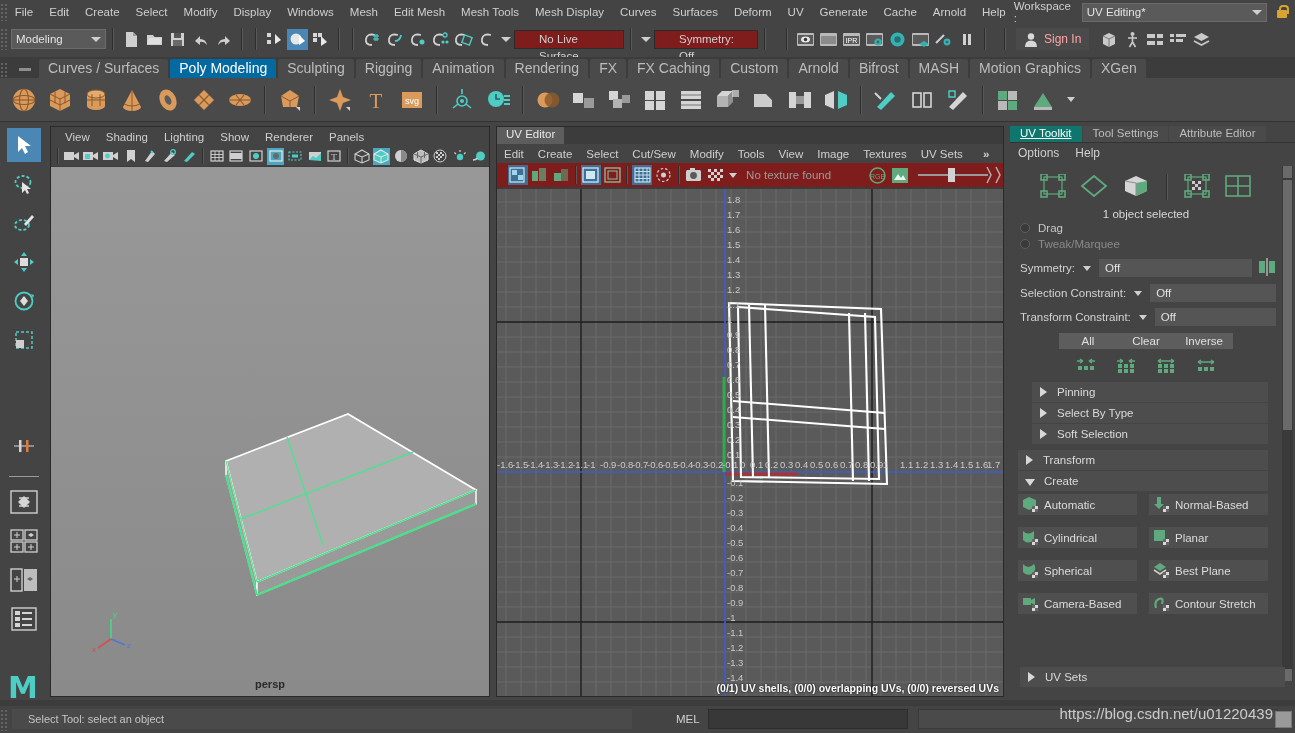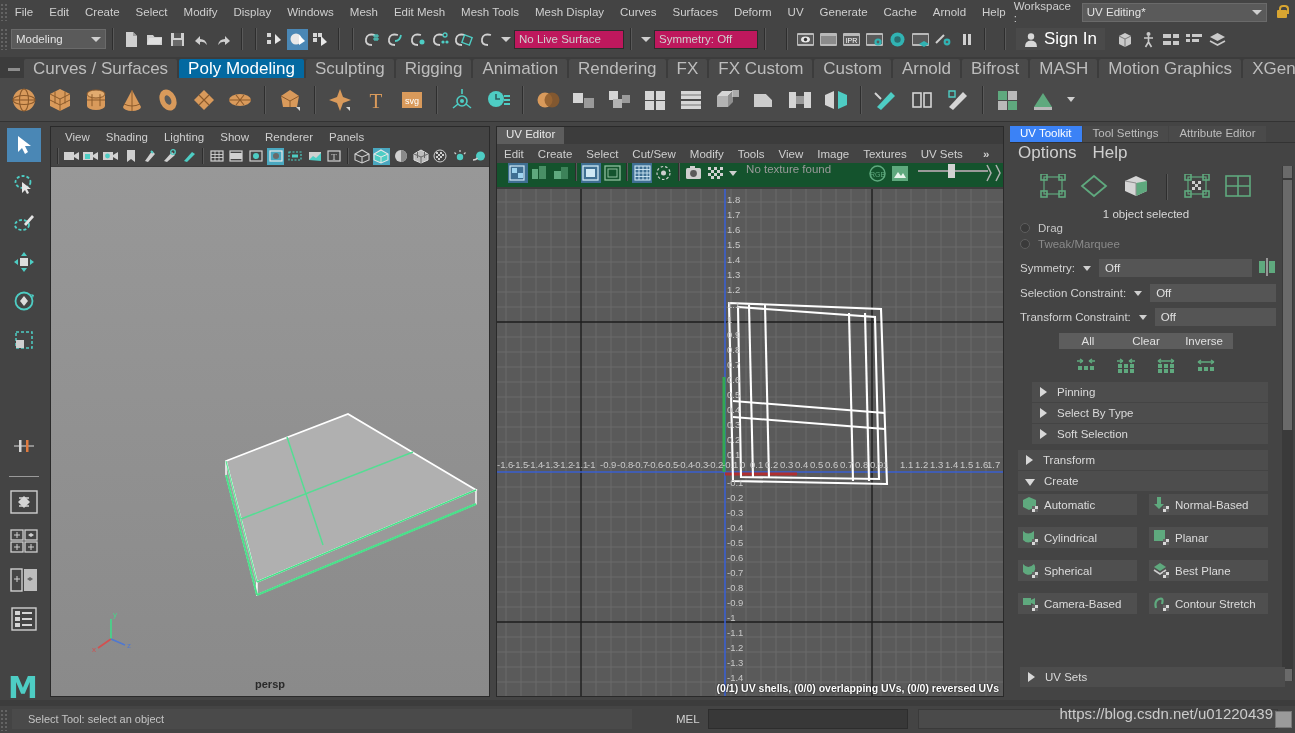--- a/index.html
+++ b/index.html
@@ -33,31 +33,31 @@
   .lock:after{ content:""; position:absolute; left:4px; top:1px; width:6px;height:7px;
      border:2px solid #d8a531; border-bottom:none; border-radius:4px 4px 0 0;}
 
   
   #toolbar{ position:absolute; left:0; top:24px; width:1295px; height:30px;
      background:#444444; display:flex; align-items:center; }
   #mode-combo{ width:95px; height:20px; margin-left:4px;}
   .ticon{ width:21px;height:21px; margin:0 1px; position:relative; display:flex;
      align-items:center;justify-content:center; color:#d5d5d5; font-size:13px;}
   .ticon.sel{ background:#4a87b5; }
-  .tfield{ background:#be185d; border:1px solid #2c2c2c; height:19px; line-height:17px;
-     padding:0 4px; color:#cfcfcf; font-size:11.5px; }
+  .tfield{ background:#7f1d1d; border:1px solid #2c2c2c; height:19px; line-height:17px;
+     padding:0 24px; color:#cfcfcf; font-size:11.5px; }
   .ticon svg{ display:block; }
   #signin{ display:flex;align-items:center; background:#4a4a4a; height:22px; padding:0 8px; margin-left:4px;}
-  #signin span{ color:#ffffff; font-size:17px; margin-left:6px;}
+  #signin span{ color:#fca5a5; font-size:12px; margin-left:6px;}
 
   
   #shelftabs{ position:absolute; left:0; top:57px; width:1295px; height:21px;
      background:#3c3c3c; display:flex; align-items:flex-end; }
   #shelftabs .tab{ height:19px; line-height:19px; padding:0 9px; margin-right:2px;
-     background:#4a4a4a; color:#bdbdbd; font-size:17px; border-top-left-radius:2px;
+     background:#4a4a4a; color:#bdbdbd; font-size:14px; border-top-left-radius:2px;
      border-top-right-radius:2px; white-space:nowrap;}
   #shelftabs .tab.active{ background:#0369a1; color:#ffffff; }
   #shelf-menu-btn{ width:20px;height:14px;margin:0 4px 2px 8px; display:flex;align-items:center;justify-content:center;}
   #shelf-menu-btn i{ display:block;width:12px;height:3px;background:#8d8d8d;}
 
   
   #shelf{ position:absolute; left:0; top:78px; width:1295px; height:44px;
      background:#4a4a4a; display:flex; align-items:center; padding-left:6px;
      border-bottom:1px solid #333; }
   #shelf .sicon{ width:30px;height:30px;margin:0 3px; display:flex;align-items:center;
@@ -86,37 +86,37 @@
   #persp-label{ position:absolute; left:50%; transform:translateX(-50%); bottom:6px;
      font-size:11px; color:#2a2a2a; font-weight:bold;}
 
   
   #uved{ position:absolute; left:496px; top:126px; width:508px; height:571px;
      background:#3c3c3c; border:1px solid #2a2a2a;}
   #uved-tab{ height:17px; display:flex; }
   #uved-tab .t{ background:#5d5d5d; color:#e8e8e8; font-size:11.5px; padding:1px 9px;}
   #uved-menu{ height:19px; display:flex;align-items:center; background:#444;}
   #uved-menu .mi{ padding:2px 7px; font-size:11.5px; color:#cfcfcf;}
-  #uved-tools{ height:24px; display:flex;align-items:flex-start; background:#14532d; padding-left:10px;}
+  #uved-tools{ height:24px; display:flex;align-items:center; background:#7f1d1d; padding-left:10px;}
   #uved-tools .ui{ width:21px;height:20px;margin:0 1px;display:flex;align-items:center;justify-content:center;}
   #uved-tools .ui.on{ background:#3f6f93; }
   #uv-canvas{ position:absolute; left:0; top:62px; width:506px; height:507px;
      background:#5a5a5a; overflow:hidden; }
   #uv-status{ position:absolute; right:4px; bottom:2px; color:#ffffff; font-size:10.5px;
      font-weight:bold; text-shadow:0 0 2px #000;}
   .axlabel{ position:absolute; color:#c9c9c9; font-size:9.5px; white-space:nowrap;}
 
   
   #toolkit{ position:absolute; left:1010px; top:126px; width:285px; height:571px;
      background:#444444; }
   #tk-tabs{ height:17px; display:flex; border-bottom:1px solid #333;}
   #tk-tabs .t{ font-size:11.5px; padding:1px 10px; color:#bdbdbd; background:#4a4a4a; margin-right:1px;}
-  #tk-tabs .t.active{ background:#3b82f6; color:#ffffff;}
+  #tk-tabs .t.active{ background:#0f766e; color:#ffffff;text-decoration:underline;}
   #tk-menu{ height:19px; display:flex; align-items:center; }
-  #tk-menu .mi{ padding:2px 8px; font-size:17px; color:#cfcfcf;}
+  #tk-menu .mi{ padding:2px 8px; font-size:12px; color:#cfcfcf;}
   #tk-body{ position:absolute; left:0; top:40px; width:272px; height:515px; overflow:hidden;}
   #tk-scroll{ position:absolute; right:2px; top:40px; width:11px; height:515px; background:#3a3a3a;}
   #tk-scroll .thumb{ position:absolute; left:1px; top:14px; width:9px; height:250px; background:#6a6a6a;}
   #tk-scroll .up,#tk-scroll .dn{ position:absolute;left:1px; width:9px;height:12px;background:#6a6a6a;}
   #tk-scroll .up{ top:0;} #tk-scroll .dn{ bottom:0;}
   .tk-proj-icons{ display:flex; align-items:center; justify-content:center; gap:14px; padding-top:8px;}
   .tk-objsel{ text-align:center; font-size:11.5px; color:#d8d8d8; margin-top:8px;}
   .radio-row{ display:flex;align-items:center; padding:2px 0 2px 10px; font-size:11.5px;}
   .radio{ width:10px;height:10px;border-radius:50%; background:#3a3a3a; border:1px solid #5e5e5e;
       margin-right:8px; position:relative;}
@@ -419,21 +419,21 @@
     <div id="shelf-menu-btn">
         <i></i>
       </div>
     <div class="tab">Curves / Surfaces</div>
     <div class="tab active">Poly Modeling</div>
     <div class="tab">Sculpting</div>
     <div class="tab">Rigging</div>
     <div class="tab">Animation</div>
     <div class="tab">Rendering</div>
     <div class="tab">FX</div>
-    <div class="tab">FX Custom</div>
+    <div class="tab">FX Caching</div>
     <div class="tab">Custom</div>
     <div class="tab">Arnold</div>
     <div class="tab">Bifrost</div>
     <div class="tab">MASH</div>
     <div class="tab">Motion Graphics</div>
     <div class="tab">XGen</div>
   </div>
 
   <div id="shelf">
     <div class="sicon">

